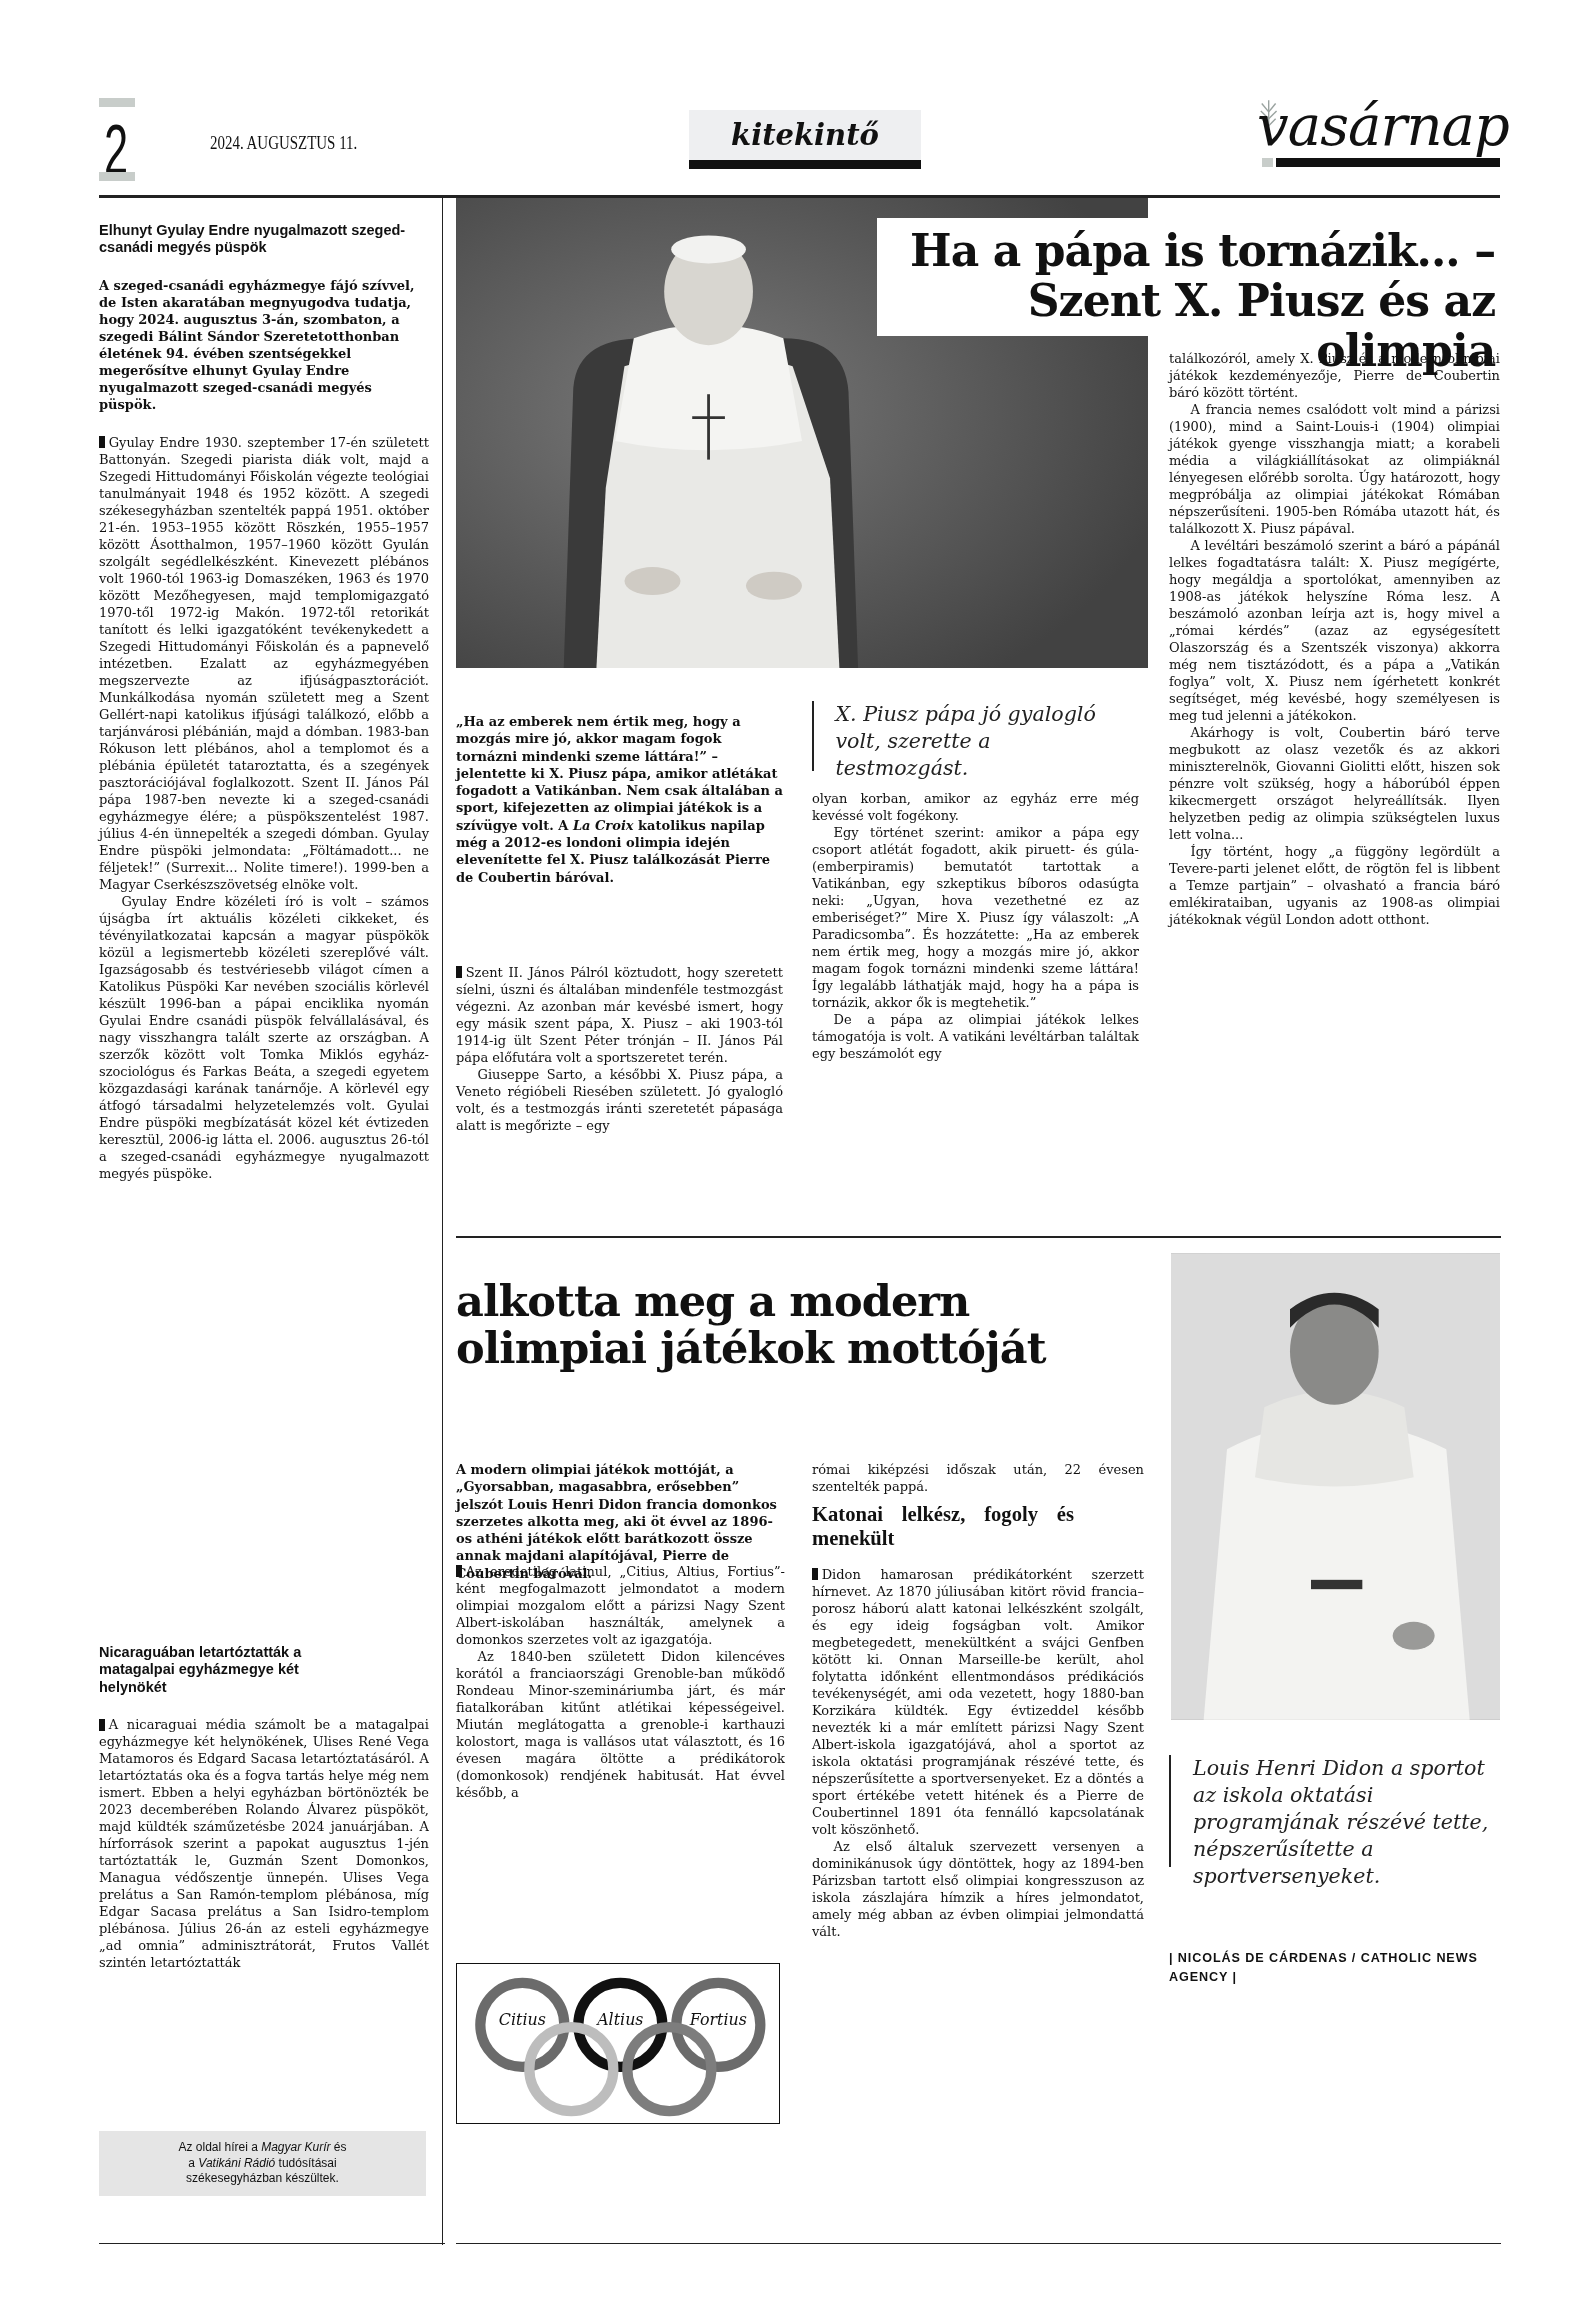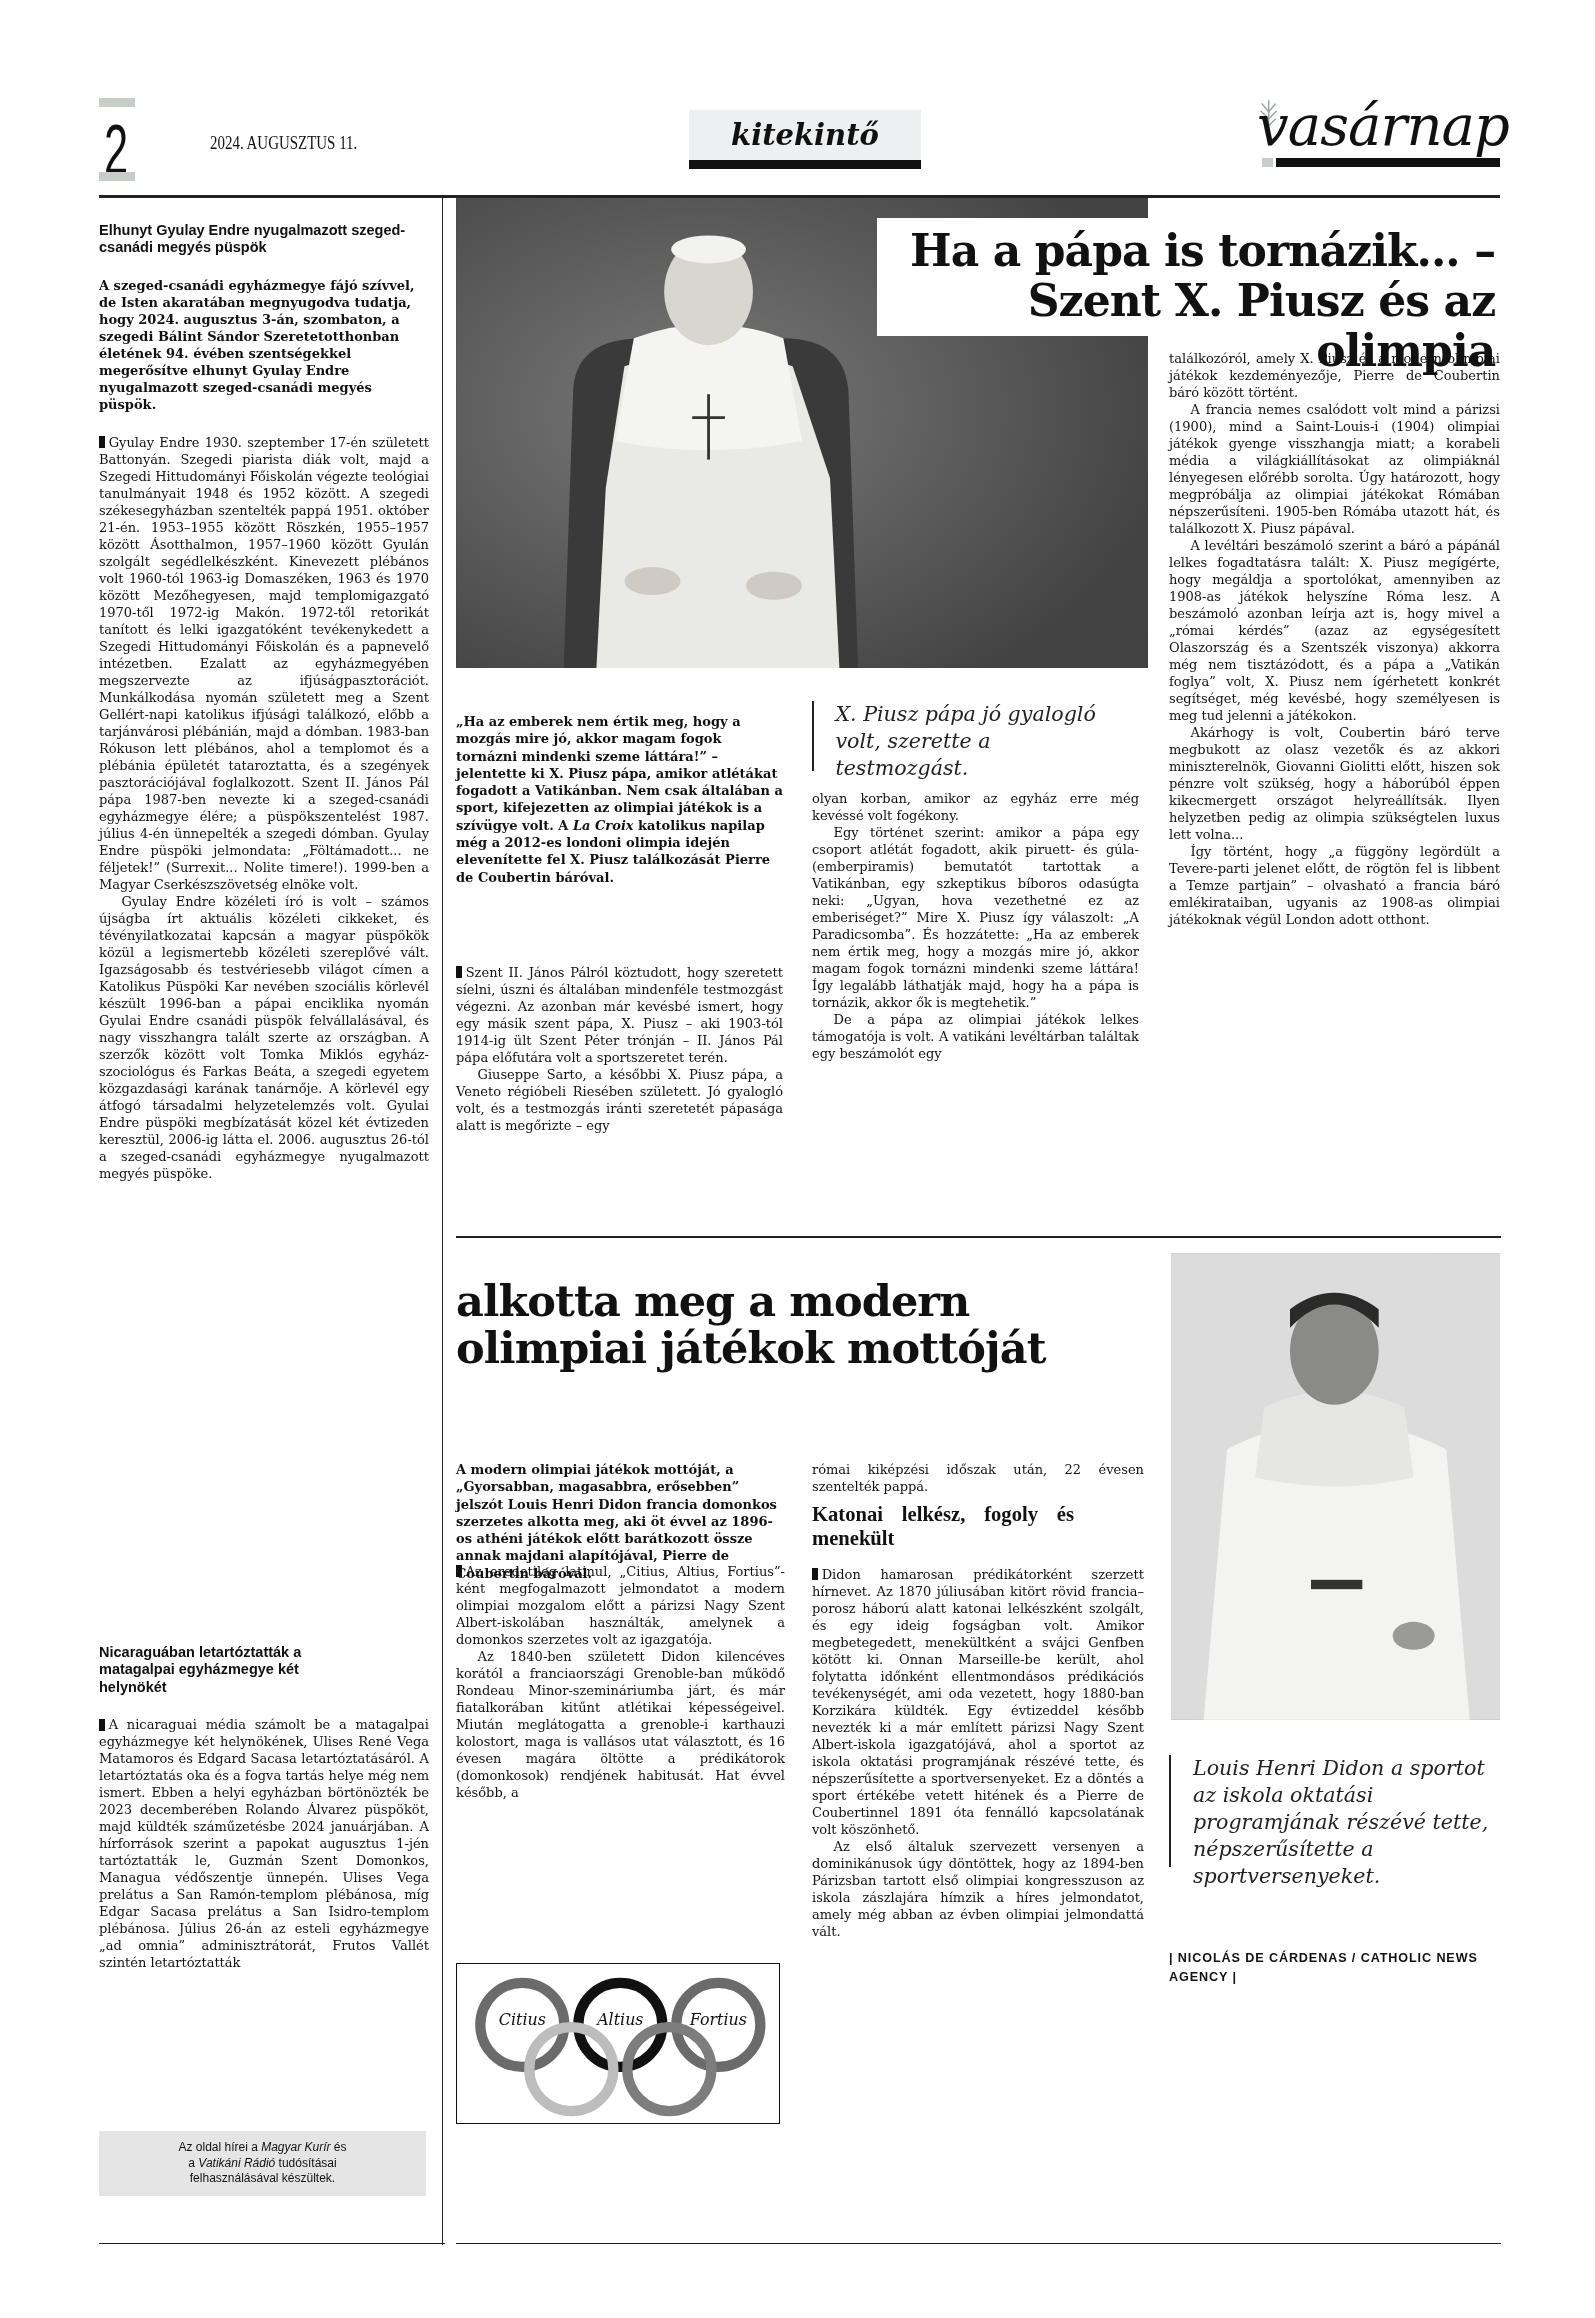--- a/index.html
+++ b/index.html
@@ -88,21 +88,21 @@
   <div class="brief-h" style="width:262px;">Nicaraguában letartóztatták a matagalpai egyházmegye két helynökét</div>
   <div class="lc" style="margin-top:20.6px;">
     <p><span class="marker"></span><span>A nicaraguai média számolt be a matagalpai egyházmegye két helynökének, Ulises René Vega Matamoros és Edgard Sacasa letartóztatásáról. A letartóztatás oka és a fogva tartás helye még nem ismert. Ebben a helyi egyházban börtönözték be 2023 decemberében Rolando Álvarez püspököt, majd küldték száműzetésbe 2024 januárjában. A hírforrások szerint a papokat augusztus 1-jén tartóztatták le, Guzmán Szent Domonkos, Managua védőszentje ünnepén. Ulises Vega prelátus a San Ramón-templom plébánosa, míg Edgar Sacasa prelátus a San Isidro-templom plébánosa. Július 26-án az esteli egyházmegye „ad omnia” adminisztrátorát, Frutos Vallét szintén letartóztatták</span></p>
   </div>
 </div>
 
 <div class="abs source-box" style="left:99px;top:2131px;width:327px;height:65px;">
   <div>
     <div><span>Az oldal hírei a </span><i>Magyar Kurír</i><span> és</span></div>
     <div><span>a </span><i>Vatikáni Rádió</i><span> tudósításai</span></div>
-    <div>felhasználásával készültek.</div>
+    <div>székesegyházban készültek.</div>
   </div>
 </div>
 <div class="abs rule" style="left:99px;top:2243px;width:346px;height:1.4px;"></div>
 
 <div class="abs photo-pope" style="left:456px;top:198px;width:692px;height:470px;">
   <svg width="692" height="470" viewBox="0 0 1480 1006">
     <rect x="0" y="0" width="1480" height="1006" fill="#5a5a5a"></rect>
     <rect x="0" y="0" width="1480" height="1006" fill="url(#g1)" opacity="0.5"></rect>
     <defs>
         <radialGradient id="g1" cx="0.35" cy="0.45" r="0.7">

